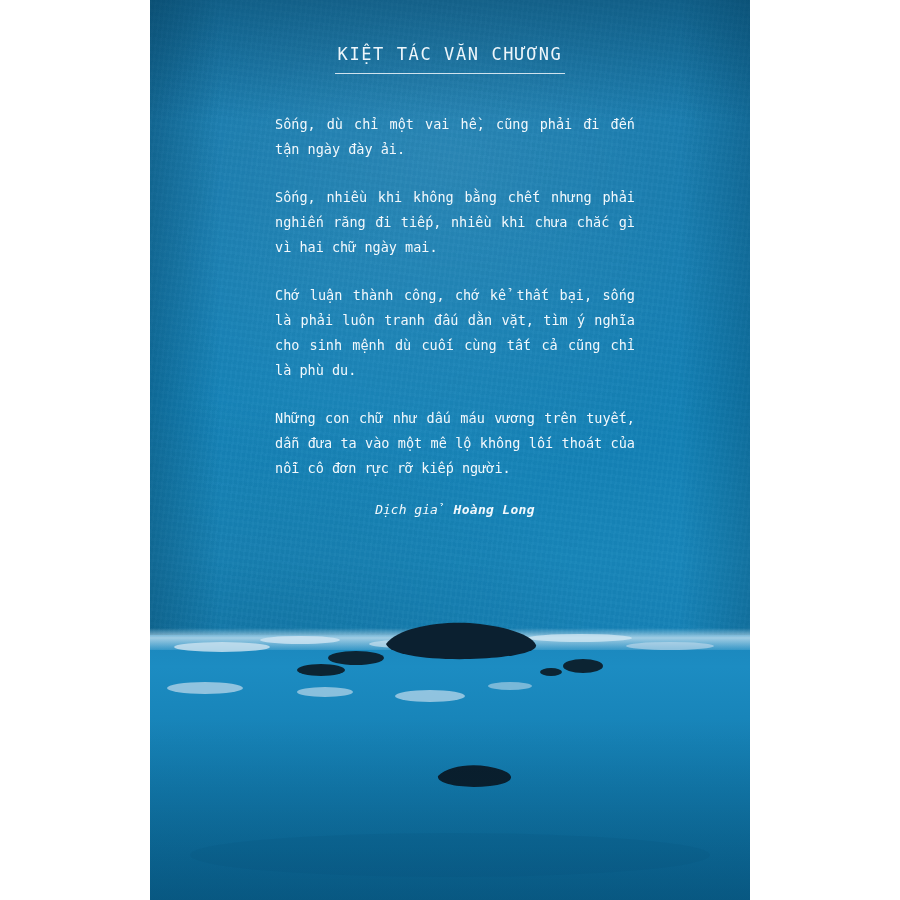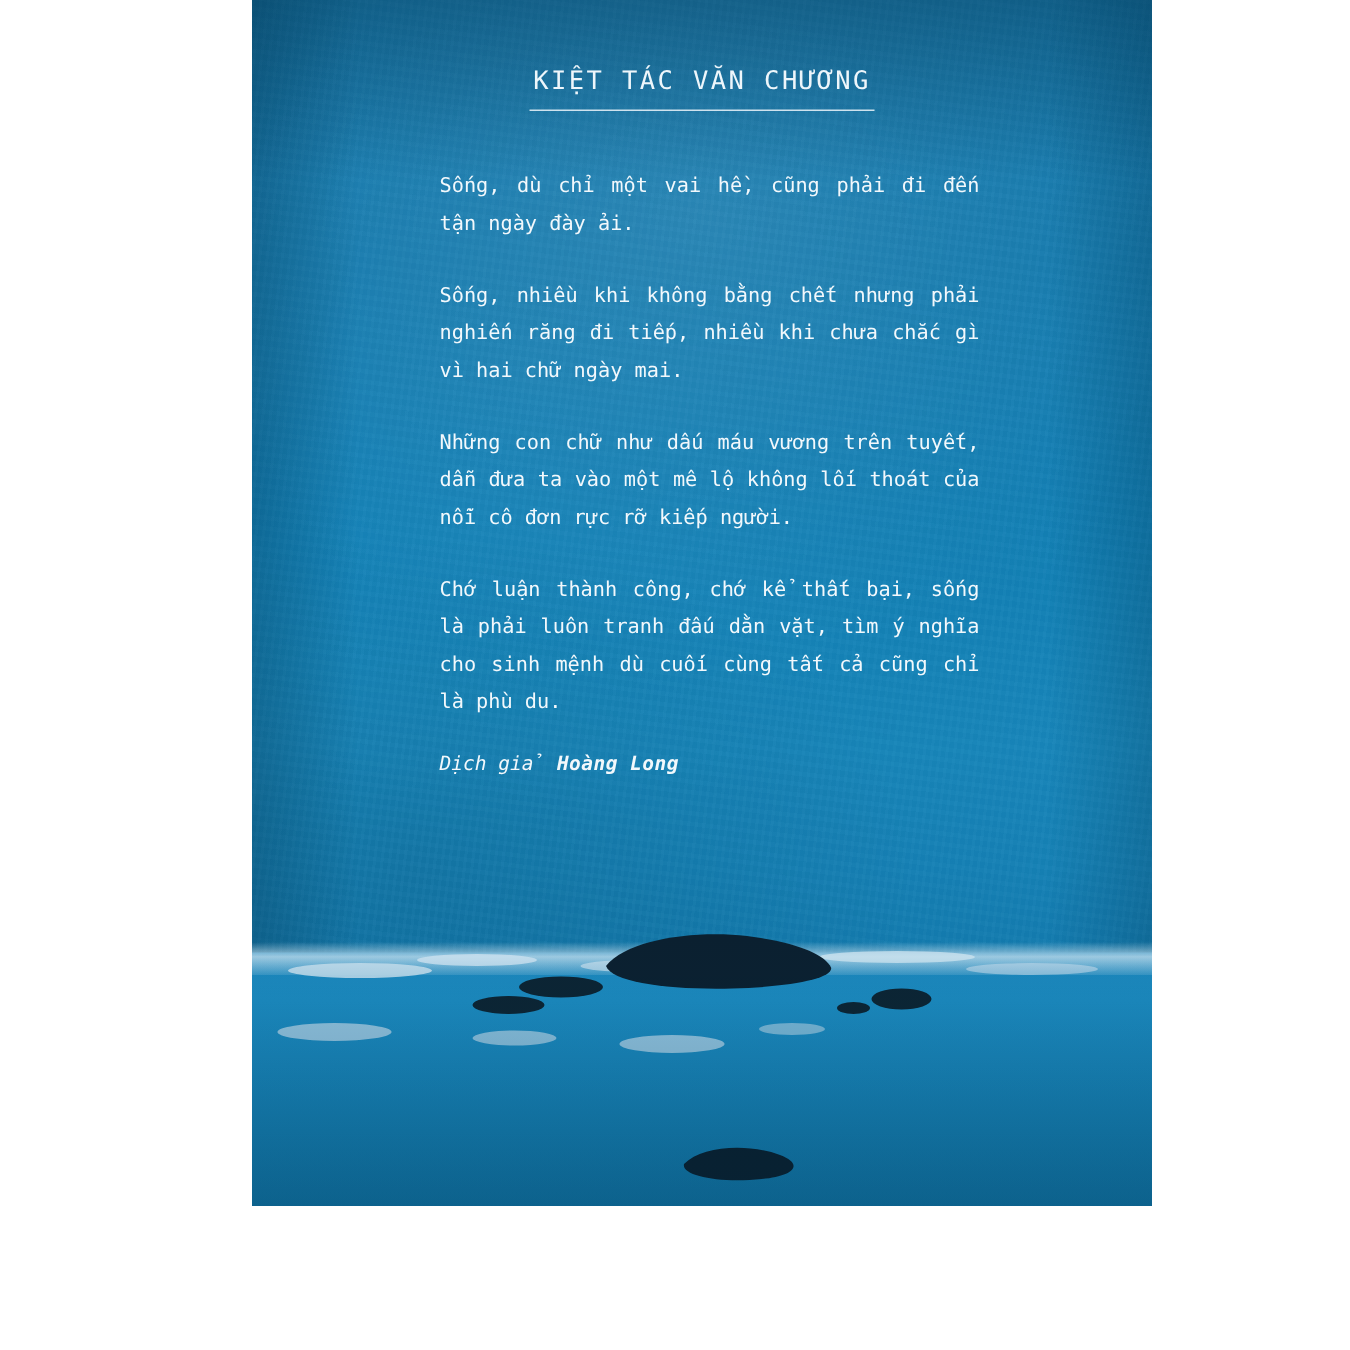--- a/index.html
+++ b/index.html
@@ -18,27 +18,26 @@
     background: #ffffff;
     overflow: hidden;
   }
 
   
   #cover {
     position: absolute;
     left: 150px;
     top: 0px;
     width: 600px;
-    height: 804px;
+    height: 900px;
     overflow: hidden;
     background:
       radial-gradient(ellipse 120% 60% at 50% 18%, rgba(255,255,255,0.10) 0%, rgba(255,255,255,0.0) 60%),
       radial-gradient(ellipse 80% 40% at 18% 72%, rgba(0,0,0,0.10) 0%, rgba(0,0,0,0.0) 70%),
       linear-gradient(180deg, #1277ab 0%, #0f78ad 22%, #1180b6 42%, #1686bb 55%, #1888bd 62%, #1683b8 72%, #1175a8 88%, #0c6b9d 100%);
-    margin-left: 18px;
   }
 
   
   #cover .texture {
     position: absolute;
     inset: 0;
     opacity: 0.30;
     background-image:
       repeating-linear-gradient(97deg, rgba(255,255,255,0.05) 0px, rgba(255,255,255,0.05) 2px, rgba(0,0,0,0.035) 2px, rgba(0,0,0,0.035) 5px),
       repeating-linear-gradient(7deg, rgba(255,255,255,0.045) 0px, rgba(255,255,255,0.045) 3px, rgba(0,0,0,0.03) 3px, rgba(0,0,0,0.03) 7px),
@@ -112,21 +111,21 @@
     text-align: justify;
   }
   .para {
     margin: 0 0 23px 0;
     text-align: justify;
     text-justify: inter-word;
   }
   .para:last-of-type { margin-bottom: 16px; }
 
   .translator {
-    text-align: left;
+    text-align: center;
     font-family: "DejaVu Sans Mono", monospace;
     font-size: 13px;
     color: #f2f8fc;
     margin-top: 6px;
   }
   .translator .name {
     font-weight: bold;
     font-style: italic;
     letter-spacing: 0.3px;
   }
@@ -200,22 +199,22 @@
     </svg>
 
     <div class="vignette-bottom"></div>
 
     <div class="series-label">KIỆT TÁC VĂN CHƯƠNG</div>
     <div class="series-rule"></div>
 
     <div class="text-block">
       <p class="para">Sống, dù chỉ một vai hề, cũng phải đi đến tận ngày đày ải.</p>
       <p class="para">Sống, nhiều khi không bằng chết nhưng phải nghiến răng đi tiếp, nhiều khi chưa chắc gì vì hai chữ ngày mai.</p>
+      <p class="para">Chớ luận thành công, chớ kể thất bại, sống là phải luôn tranh đấu dằn vặt, tìm ý nghĩa cho sinh mệnh dù cuối cùng tất cả cũng chỉ là phù du.</p>
       <p class="para">Những con chữ như dấu máu vương trên tuyết, dẫn đưa ta vào một mê lộ không lối thoát của nỗi cô đơn rực rỡ kiếp người.</p>
-      <p class="para">Chớ luận thành công, chớ kể thất bại, sống là phải luôn tranh đấu dằn vặt, tìm ý nghĩa cho sinh mệnh dù cuối cùng tất cả cũng chỉ là phù du.</p>
 
       <div class="translator">
         <span class="lbl">Dịch giả</span>
         <span class="name">Hoàng Long</span>
       </div>
     </div>
 
   </div>
 </div>
 

